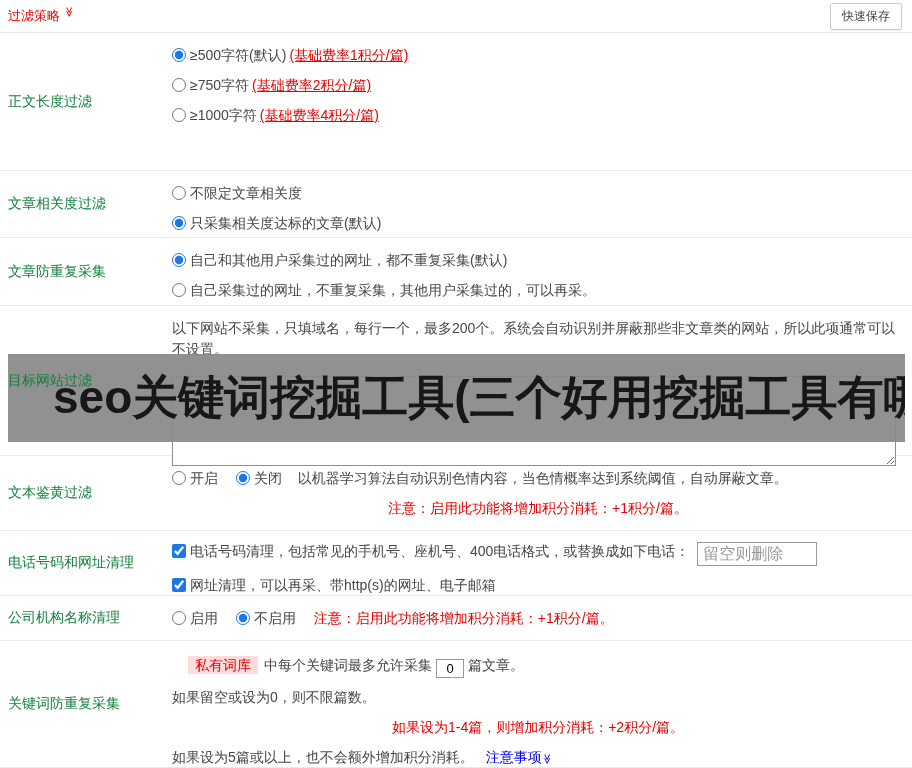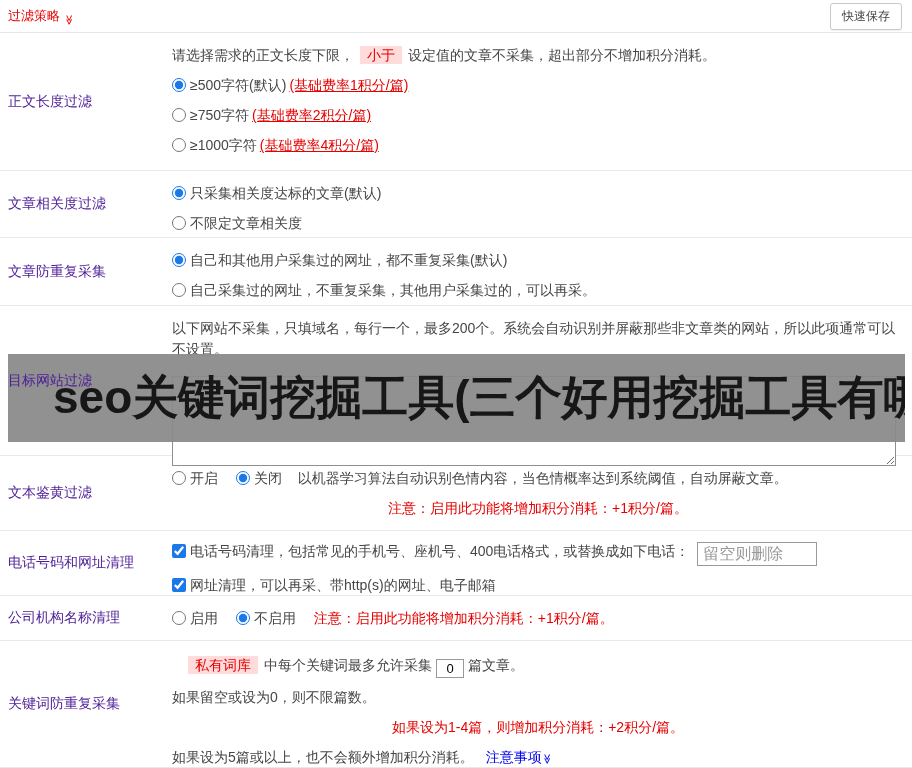--- a/index.html
+++ b/index.html
@@ -6,29 +6,29 @@
   body { background:#fff; }
   .page {
     width:912px; height:768px; position:relative; overflow:hidden;
     background:#fff; color:#464646;
     font-family:"Liberation Sans","DejaVu Sans",sans-serif; font-size:14px;
   }
   .topbar {
     height:33px; display:flex; align-items:center; justify-content:space-between;
     padding:0 10px 0 8px; border-bottom:1px solid #e6e6e6;
   }
-  .topbar-title { color:#e60000; font-size:13px; display:flex; align-items:flex-end; gap:4px; cursor:pointer;font-family:Liberation Serif, serif; }
+  .topbar-title { color:#e60000; font-size:13px; display:flex; align-items:flex-start; gap:4px; cursor:pointer;font-family:Liberation Serif, serif; }
   .chev { display:inline-block; transform:rotate(90deg); font-size:10px; line-height:1; }
   .save-btn {
     background:#fff; border:1px solid #c9c9c9; border-radius:3px; padding:4px 11px;
     font-size:12px; color:#444; font-family:inherit; cursor:pointer;
     box-shadow:0 1px 1px rgba(0,0,0,0.06);
   }
   .row { display:flex; border-bottom:1px solid #e9e9e9; }
-  .row-label { width:172px; flex:0 0 172px; display:flex; align-items:center; padding-left:8px; color:#4c1d95;text-align:right; }
+  .row-label { width:172px; flex:0 0 172px; display:flex; align-items:center; padding-left:8px; color:#15803d;text-align:right; }
   .row-content { flex:1; padding-top:12px; padding-right:8px; }
   .line { margin-bottom:9px; line-height:21px; }
   .option { display:block; cursor:pointer; }
   input[type=radio], input[type=checkbox] {
     accent-color:#1a78e8; width:14px; height:14px; margin:0 4px 0 0; vertical-align:-2px;
   }
   .hl { color:#e60000; background:#ffdbdb; padding:1px 7px; margin:0 6px; }
   .fee { color:#e60000; text-decoration:underline; margin-left:3px; }
   .note { color:#e60000;text-align:center; }
   .link { color:#0000ee; cursor:pointer; }
@@ -64,43 +64,40 @@
     <div class="topbar-title">
       <span>过滤策略</span>
       <span class="chev">≫</span>
     </div>
     <button class="save-btn">快速保存</button>
   </div>
 
   <div class="row" style="height:138px">
     <div class="row-label">正文长度过滤</div>
     <div class="row-content">
-      <div class="line">
-        <span>请选择需求的正文长度下限，</span><span class="hl">小于</span><span>设定值的文章不采集，超出部分不增加积分消耗。</span>
-      </div>
       <label class="line option">
         <input type="radio" name="bodylen" checked="" style=""><span>≥500字符(默认)</span><span class="fee">(基础费率1积分/篇)</span>
       </label>
       <label class="line option">
         <input type="radio" name="bodylen" style=""><span>≥750字符</span><span class="fee">(基础费率2积分/篇)</span>
       </label>
       <label class="line option">
         <input type="radio" name="bodylen" style=""><span>≥1000字符</span><span class="fee">(基础费率4积分/篇)</span>
       </label>
     </div>
   </div>
 
   <div class="row" style="height:67px">
     <div class="row-label">文章相关度过滤</div>
     <div class="row-content">
       <label class="line option">
-        <input type="radio" name="relevance" checked="" style=""><span>只采集相关度达标的文章(默认)</span>
+        <input type="radio" name="relevance" style=""><span>不限定文章相关度</span>
       </label>
       <label class="line option">
-        <input type="radio" name="relevance" style=""><span>不限定文章相关度</span>
+        <input type="radio" name="relevance" checked="" style=""><span>只采集相关度达标的文章(默认)</span>
       </label>
     </div>
   </div>
 
   <div class="row" style="height:68px">
     <div class="row-label">文章防重复采集</div>
     <div class="row-content">
       <label class="line option">
         <input type="radio" name="dedup" checked="" style=""><span>自己和其他用户采集过的网址，都不重复采集(默认)</span>
       </label>

